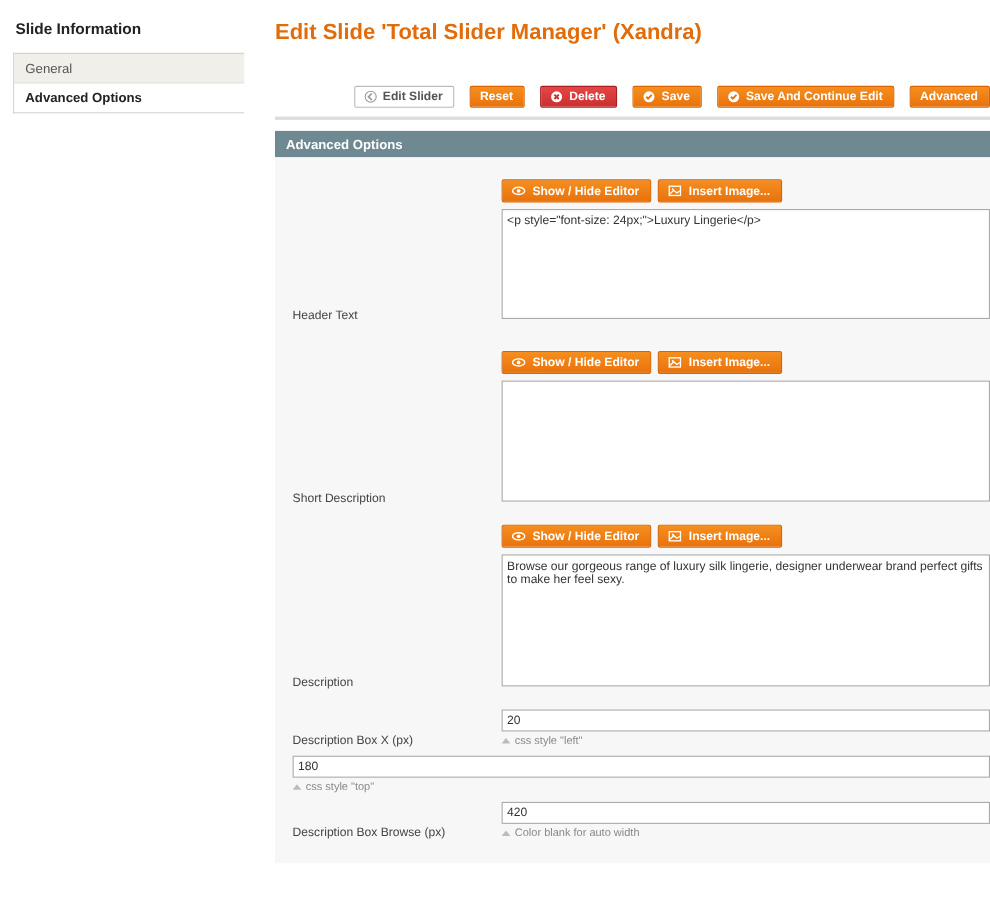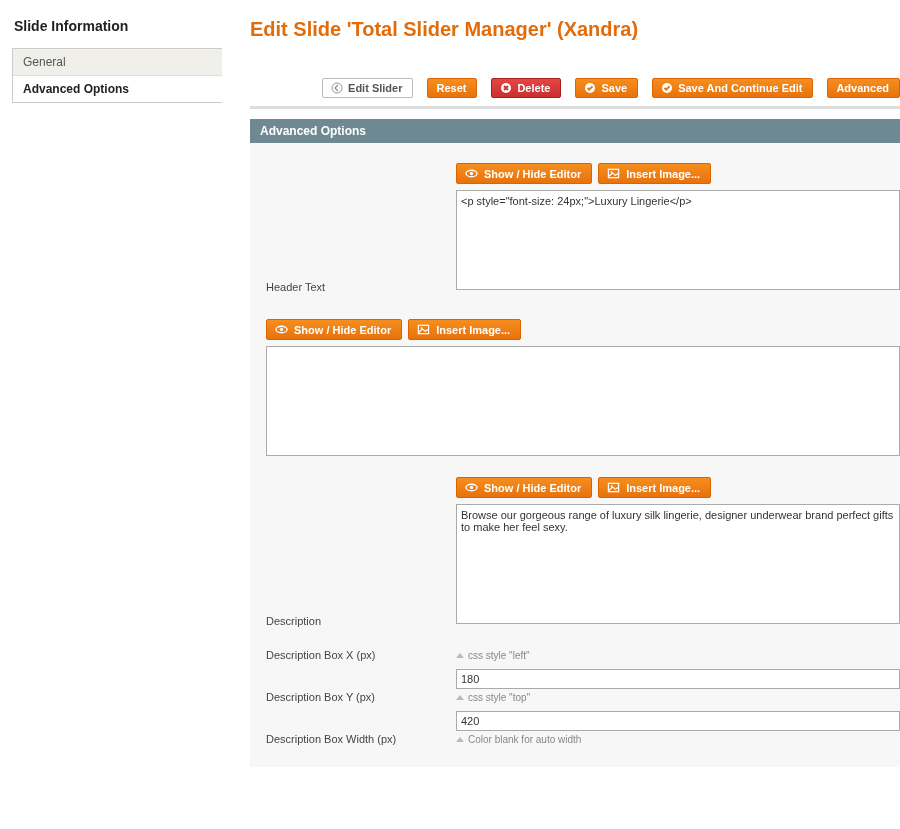--- a/index.html
+++ b/index.html
@@ -133,20 +133,21 @@
         </div>
       </div>
 
       <div class="gap"></div>
 
       <div class="form-row">
       </div>
 
 
       <div class="form-row">
+        <div class="form-label">Short Description</div>
         <div class="form-field">
           <div class="editor-btns">
             <button class="ed-btn">
               <span class="ico">
                   <svg viewBox="0 0 14 14">
                     <ellipse cx="7" cy="7" rx="6" ry="3.5" fill="none" stroke="#fff" stroke-width="1.4"></ellipse>
                     <circle cx="7" cy="7" r="1.8" fill="#fff"></circle>
                   </svg>
                 </span>
               <span>Show / Hide Editor</span>
@@ -194,40 +195,40 @@
           </div>
           <textarea class="field-ta ta-desc" style="">Browse our gorgeous range of luxury silk lingerie, designer underwear brand perfect gifts to make her feel sexy.</textarea>
         </div>
       </div>
 
       <div class="gap"></div>
 
       <div class="form-row">
         <div class="form-label">Description Box X (px)</div>
         <div class="form-field">
+          <input class="field-in" value="20" style="">
           <div class="hint">
               <span class="tri"></span>
               <span>css style "left"</span>
             </div>
         </div>
       </div>
 
       <div class="form-row">
-        <div class="form-label">Description Box Y (px)</div>
         <div class="form-field">
           <input class="field-in" value="180" style="">
           <div class="hint">
               <span class="tri"></span>
               <span>css style "top"</span>
             </div>
         </div>
       </div>
 
       <div class="form-row">
-        <div class="form-label">Description Box Width (px)</div>
+        <div class="form-label">Description Box Browse (px)</div>
         <div class="form-field">
           <input class="field-in" value="420" style="">
           <div class="hint">
               <span class="tri"></span>
               <span>Color blank for auto width</span>
             </div>
         </div>
       </div>
 
     </div>

